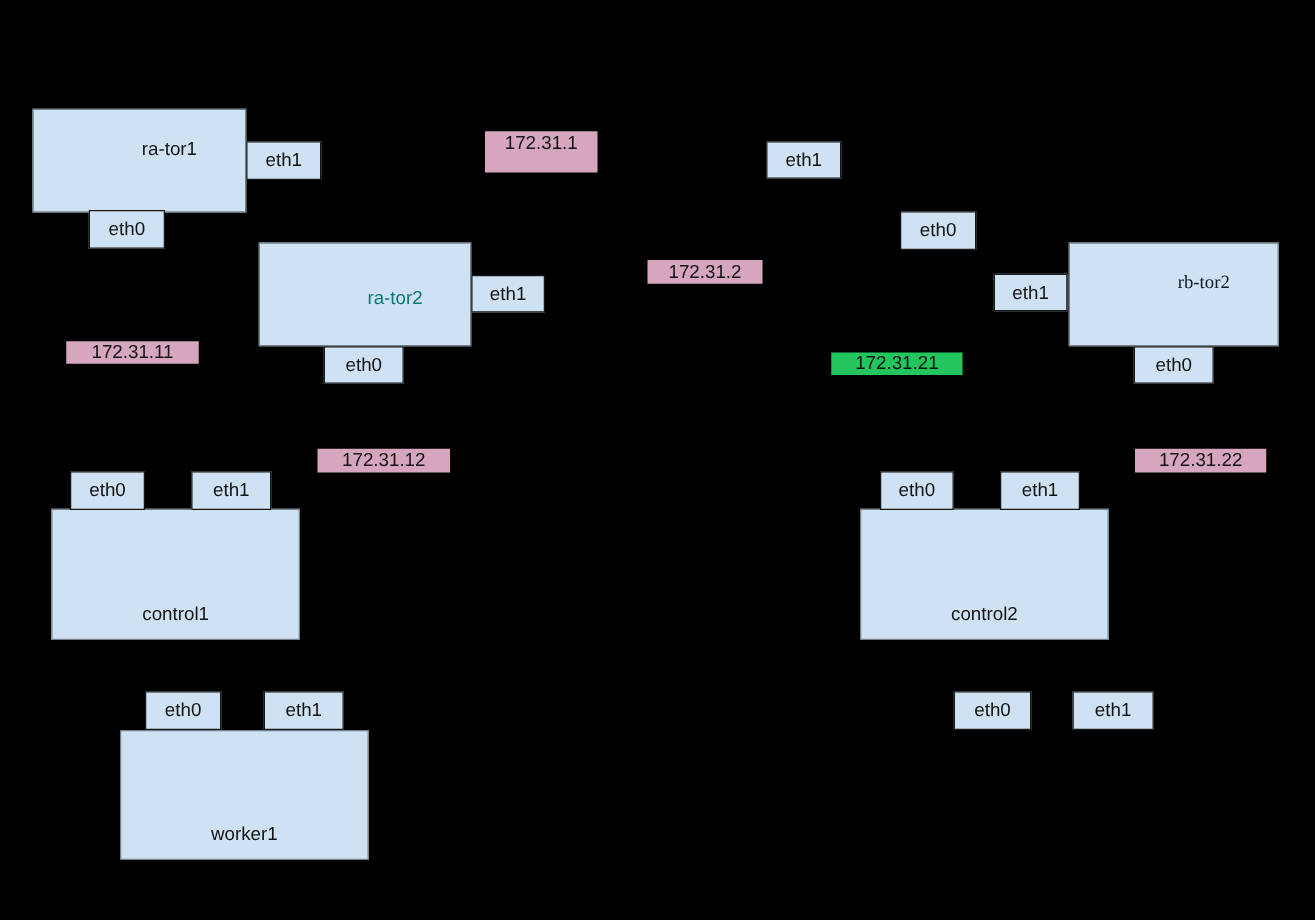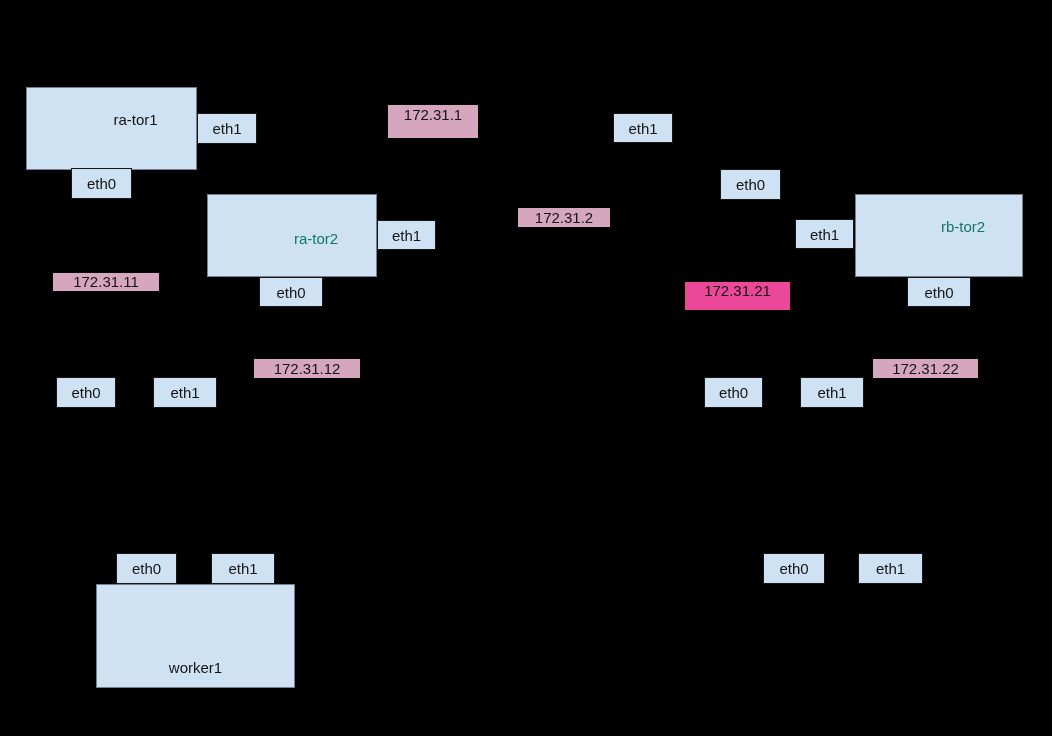--- a/index.html
+++ b/index.html
@@ -63,34 +63,40 @@
     <div class="port" style="left: 197px; top: 113px; width: 60px; height: 31px; background: rgb(207, 226, 243); border: 1px solid rgb(22, 22, 22); color: rgb(20, 20, 20);">eth1</div>
     <div class="port" style="left: 71px; top: 168px; width: 61px; height: 31px; background: rgb(207, 226, 243); border: 1px solid rgb(22, 22, 22); color: rgb(20, 20, 20);">eth0</div>
     <div class="node node--tor" style="left: 207px; top: 194px; width: 170px; height: 83px; background: rgb(207, 226, 243); border: 1px solid rgb(115, 128, 140);">
       <span class="node-label" style="color: #0f766e; margin-top: 12px;">ra-tor2</span>
     </div>
     <div class="port" style="left: 377px; top: 220px; width: 59px; height: 30px; background: rgb(207, 226, 243); border: 1px solid rgb(22, 22, 22); color: rgb(20, 20, 20);">eth1</div>
     <div class="port" style="left: 259px; top: 277px; width: 64px; height: 30px; background: rgb(207, 226, 243); border: 1px solid rgb(22, 22, 22); color: rgb(20, 20, 20);">eth0</div>
     <div class="port" style="left: 613px; top: 113px; width: 60px; height: 30px; background: rgb(207, 226, 243); border: 1px solid rgb(22, 22, 22); color: rgb(20, 20, 20);">eth1</div>
     <div class="port" style="left: 720px; top: 169px; width: 61px; height: 31px; background: rgb(207, 226, 243); border: 1px solid rgb(22, 22, 22); color: rgb(20, 20, 20);">eth0</div>
     <div class="node node--tor" style="left: 855px; top: 194px; width: 168px; height: 83px; background: rgb(207, 226, 243); border: 1px solid rgb(115, 128, 140);">
-      <span class="node-label" style="color: #0f766e;">rb-tor2</span>
+      <span class="node-label" style="color: #0f172a; font-family: Liberation Serif, serif;">rb-tor2</span>
     </div>
     <div class="port" style="left: 795px; top: 219px; width: 59px; height: 30px; background: rgb(207, 226, 243); border: 1px solid rgb(22, 22, 22); color: rgb(20, 20, 20);">eth1</div>
     <div class="port" style="left: 907px; top: 277px; width: 64px; height: 30px; background: rgb(207, 226, 243); border: 1px solid rgb(22, 22, 22); color: rgb(20, 20, 20);">eth0</div>
+    <div class="node node--machine" style="left: 41px; top: 407px; width: 199px; height: 105px; background: rgb(207, 226, 243); border: 1px solid rgb(115, 128, 140);">
+      <span class="node-label" style="color: rgb(20, 20, 20);">control1</span>
+    </div>
     <div class="port" style="left: 56px; top: 377px; width: 60px; height: 31px; background: rgb(207, 226, 243); border: 1px solid rgb(22, 22, 22); color: rgb(20, 20, 20);">eth0</div>
     <div class="port" style="left: 153px; top: 377px; width: 64px; height: 31px; background: rgb(207, 226, 243); border: 1px solid rgb(22, 22, 22); color: rgb(20, 20, 20);">eth1</div>
+    <div class="node node--machine" style="left: 688px; top: 407px; width: 199px; height: 105px; background: rgb(207, 226, 243); border: 1px solid rgb(115, 128, 140);">
+      <span class="node-label" style="color: rgb(20, 20, 20);">control2</span>
+    </div>
     <div class="port" style="left: 704px; top: 377px; width: 59px; height: 31px; background: rgb(207, 226, 243); border: 1px solid rgb(22, 22, 22); color: rgb(20, 20, 20);">eth0</div>
     <div class="port" style="left: 800px; top: 377px; width: 64px; height: 31px; background: rgb(207, 226, 243); border: 1px solid rgb(22, 22, 22); color: rgb(20, 20, 20);">eth1</div>
     <div class="node node--machine" style="left: 96px; top: 584px; width: 199px; height: 104px; background: rgb(207, 226, 243); border: 1px solid rgb(115, 128, 140);">
       <span class="node-label" style="color: rgb(20, 20, 20);">worker1</span>
     </div>
     <div class="port" style="left: 116px; top: 553px; width: 61px; height: 31px; background: rgb(207, 226, 243); border: 1px solid rgb(22, 22, 22); color: rgb(20, 20, 20);">eth0</div>
     <div class="port" style="left: 211px; top: 553px; width: 64px; height: 31px; background: rgb(207, 226, 243); border: 1px solid rgb(22, 22, 22); color: rgb(20, 20, 20);">eth1</div>
     <div class="port" style="left: 763px; top: 553px; width: 62px; height: 31px; background: rgb(207, 226, 243); border: 1px solid rgb(22, 22, 22); color: rgb(20, 20, 20);">eth0</div>
     <div class="port" style="left: 858px; top: 553px; width: 65px; height: 31px; background: rgb(207, 226, 243); border: 1px solid rgb(22, 22, 22); color: rgb(20, 20, 20);">eth1</div>
     <div class="ip-label" style="left: 388px; top: 105px; width: 90px; height: 33px; line-height: 19px; background: rgb(213, 166, 189); color: rgb(20, 20, 20);">172.31.1</div>
     <div class="ip-label" style="left: 518px; top: 208px; width: 92px; height: 19px; line-height: 19px; background: rgb(213, 166, 189); color: rgb(20, 20, 20);">172.31.2</div>
     <div class="ip-label" style="left: 53px; top: 273px; width: 106px; height: 18px; line-height: 18px; background: rgb(213, 166, 189); color: rgb(20, 20, 20);">172.31.11</div>
-    <div class="ip-label" style="left: 685px; top: 282px; width: 105px; height: 28px; line-height: 18px; background: #ec4899; color: rgb(20, 20, 20);">172.31.21</div>
+    <div class="ip-label" style="left: 665px; top: 282px; width: 105px; height: 18px; line-height: 18px; background: #22c55e; color: rgb(20, 20, 20);">172.31.21</div>
     <div class="ip-label" style="left: 254px; top: 359px; width: 106px; height: 19px; line-height: 19px; background: rgb(213, 166, 189); color: rgb(20, 20, 20);">172.31.12</div>
-    <div class="ip-label" style="left: 873px; top: 359px; width: 105px; height: 19px; line-height: 19px; background: rgb(213, 166, 189); color: rgb(20, 20, 20);">172.31.22</div>
+    <div class="ip-label" style="left: 908px; top: 359px; width: 105px; height: 19px; line-height: 19px; background: rgb(213, 166, 189); color: rgb(20, 20, 20);">172.31.22</div>
   </div>
 
 </body></html>

